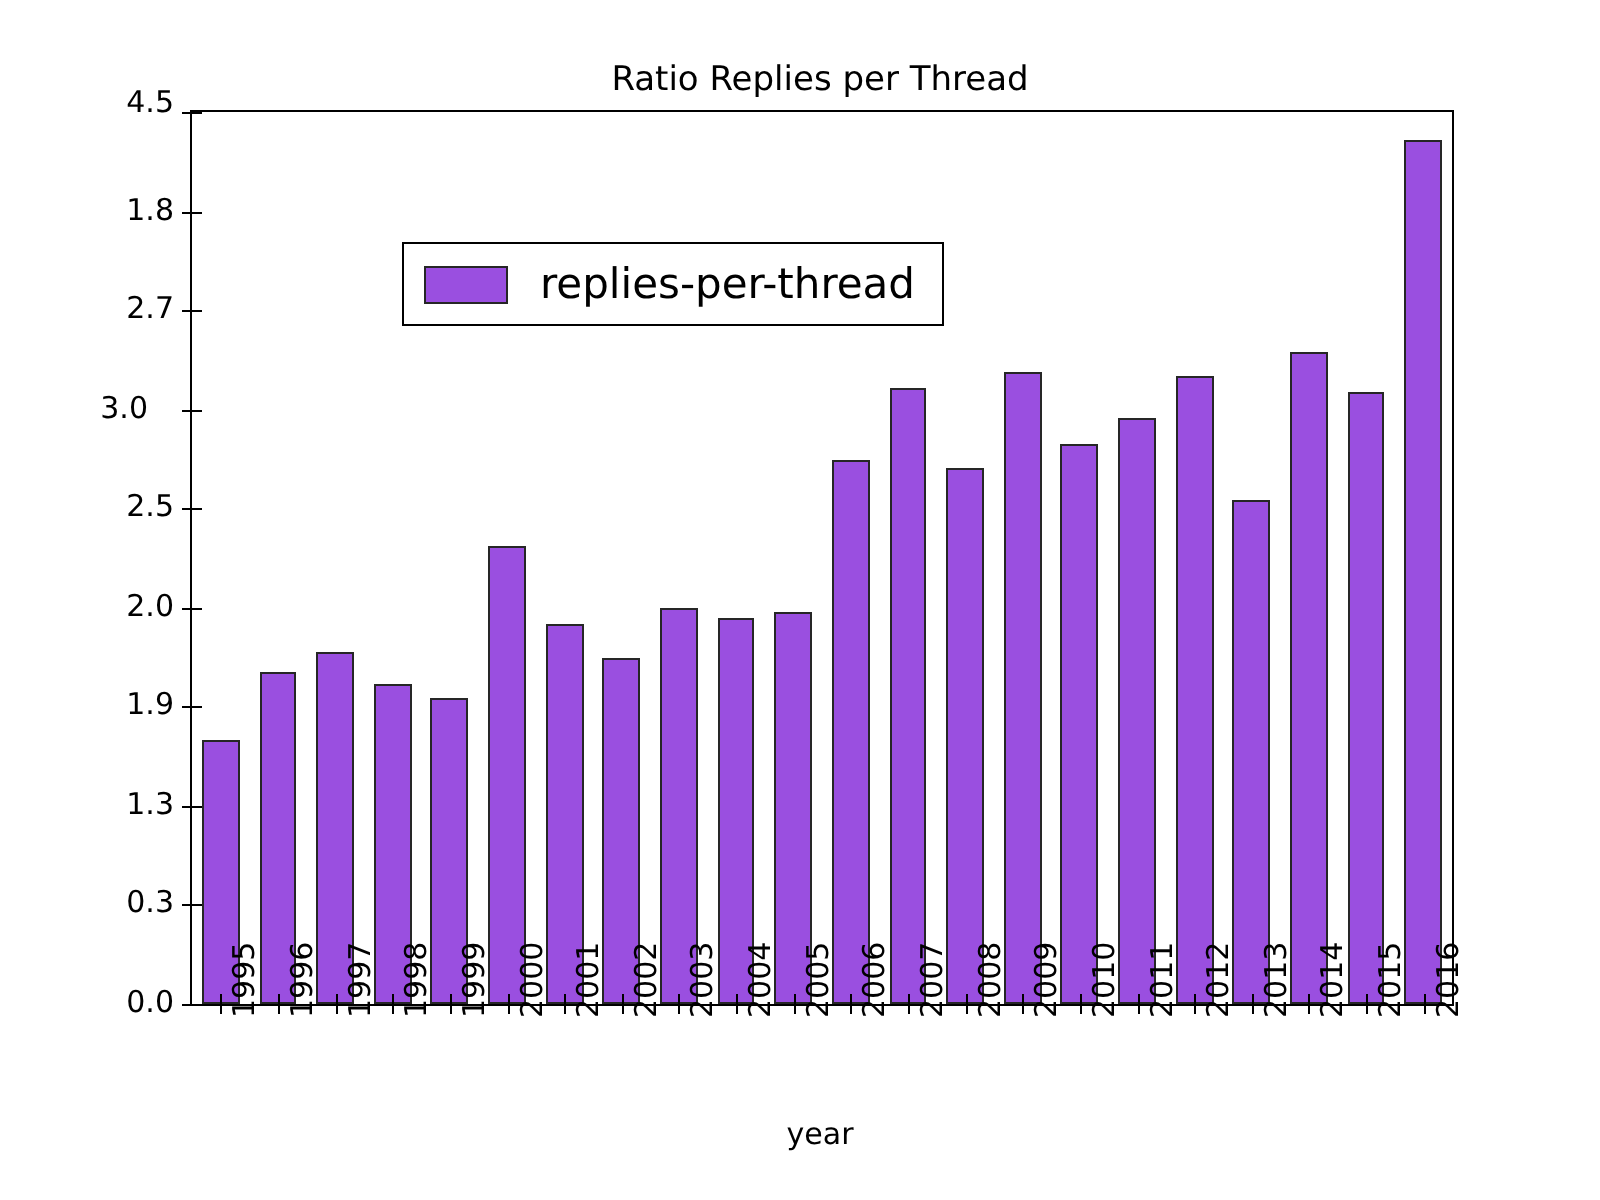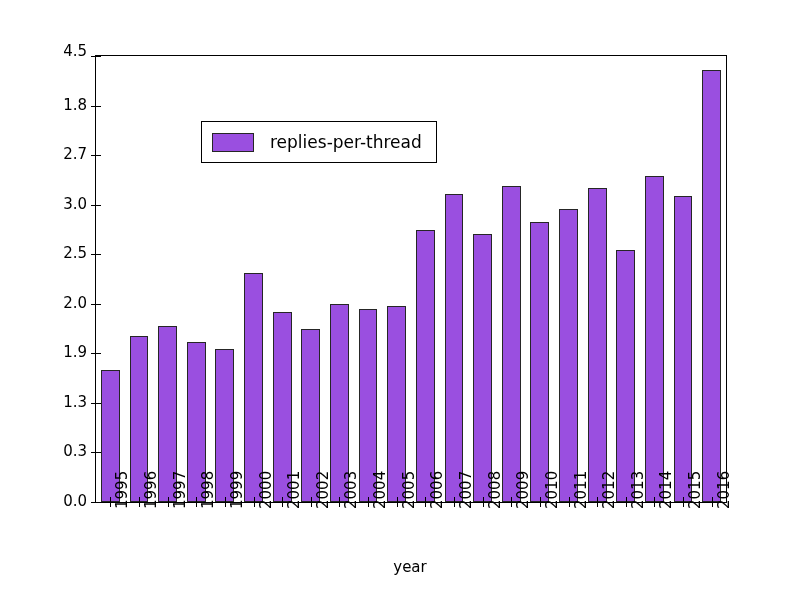--- a/index.html
+++ b/index.html
@@ -123,31 +123,32 @@
   }
   #legend-swatch {
     width: 42px;
     height: 19px;
     background: #9a4fe0;
     border: 1.1px solid #262626;
     box-sizing: border-box;
     margin-right: 16px;
   }
   #legend-text {
-    font-size: 17px;
+    font-size: 21px;
     color: #000000;
     line-height: 18px;
     white-space: nowrap;
   }
 </style>
 </head>
 <body>
 
 <div id="figure">
 
+  <div id="chart-title">Ratio Replies per Thread</div>
 
   <div id="plot-area">
     <div id="bars-layer">
         <div class="bar" style="height: 131.818px; width: 18.9px; left: 4.86818px;"></div>
         <div class="bar" style="height: 166.507px; width: 18.9px; left: 33.5045px;"></div>
         <div class="bar" style="height: 176.418px; width: 18.9px; left: 62.1409px;"></div>
         <div class="bar" style="height: 159.569px; width: 18.9px; left: 90.7773px;"></div>
         <div class="bar" style="height: 152.631px; width: 18.9px; left: 119.414px;"></div>
         <div class="bar" style="height: 228.947px; width: 18.9px; left: 148.05px;"></div>
         <div class="bar" style="height: 190.293px; width: 18.9px; left: 176.686px;"></div>
@@ -244,21 +245,21 @@
 
   <div id="xaxis-label">year</div>
 
   <div id="ylabels-layer">
       <div class="ytick-text" style="left: 41px; top: 494px;">0.0</div>
       <div class="ytick-text" style="left: 41px; top: 444.444px;">0.3</div>
       <div class="ytick-text" style="left: 41px; top: 394.889px;">1.3</div>
       <div class="ytick-text" style="left: 41px; top: 345.333px;">1.9</div>
       <div class="ytick-text" style="left: 41px; top: 295.778px;">2.0</div>
       <div class="ytick-text" style="left: 41px; top: 246.222px;">2.5</div>
-      <div class="ytick-text" style="left: 41px; top: 196.667px;">3.0</div>
+      <div class="ytick-text" style="left: 28px; top: 196.667px;">3.0</div>
       <div class="ytick-text" style="left: 41px; top: 147.111px;">2.7</div>
       <div class="ytick-text" style="left: 41px; top: 97.5556px;">1.8</div>
       <div class="ytick-text" style="left: 41px; top: 44px;">4.5</div>
     </div>
   <div id="xlabels-layer">
       <div class="xtick-text" style="left: 115.318px; top: 509px;">1995</div>
       <div class="xtick-text" style="left: 143.955px; top: 509px;">1996</div>
       <div class="xtick-text" style="left: 172.591px; top: 509px;">1997</div>
       <div class="xtick-text" style="left: 201.227px; top: 509px;">1998</div>
       <div class="xtick-text" style="left: 229.864px; top: 509px;">1999</div>

